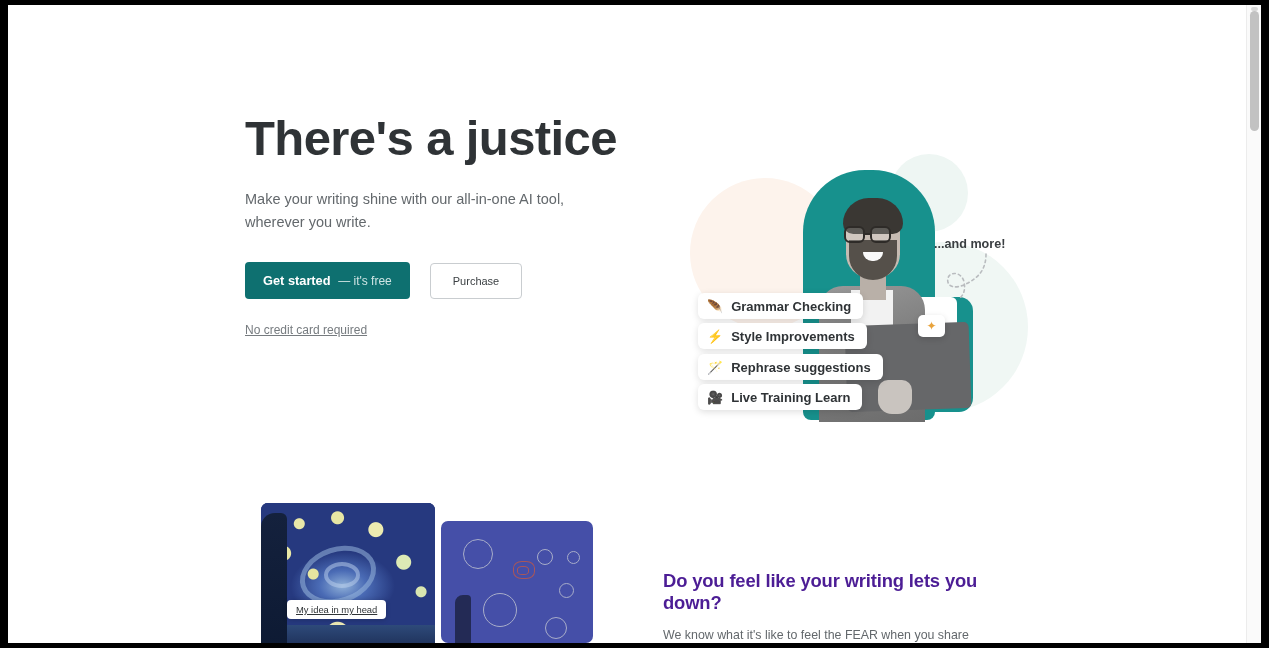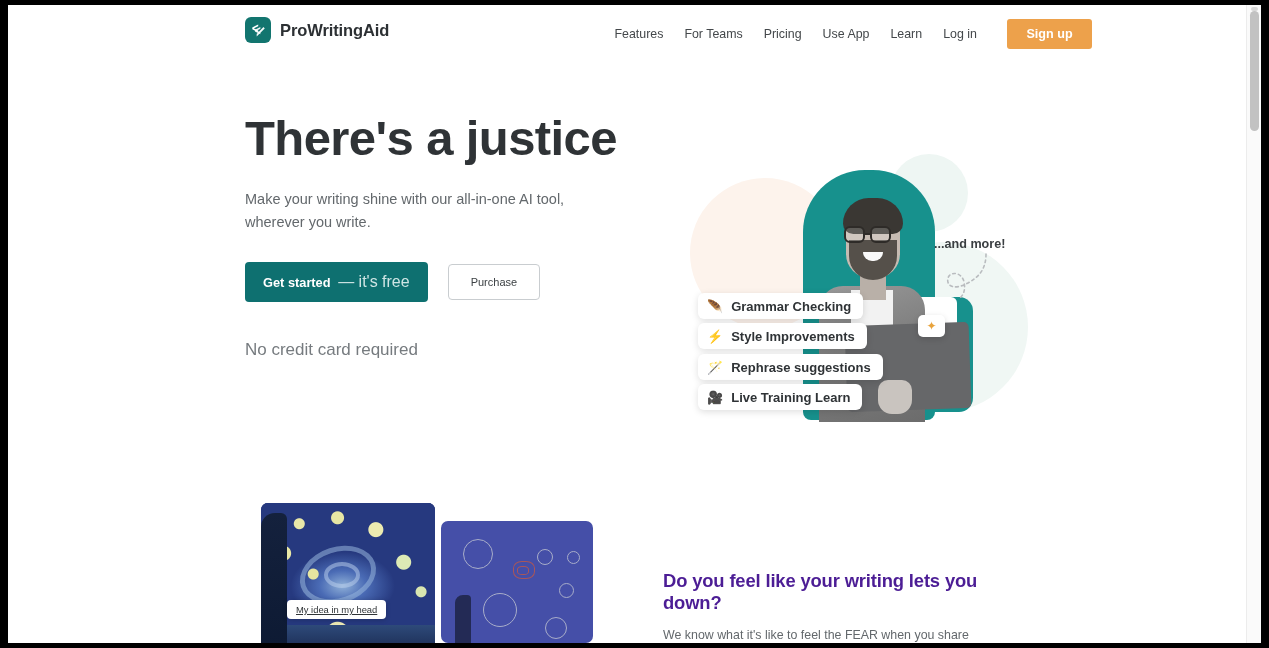--- a/index.html
+++ b/index.html
@@ -160,35 +160,36 @@
     color: #ffffff;
     border: none;
     border-radius: 4px;
     padding: 11px 18px;
     font-size: 12.8px;
     cursor: pointer;
     font-family: "Liberation Sans", sans-serif;
     white-space: nowrap;
   }
   .btn-primary .lbl { font-weight: bold; }
-  .btn-primary .sfx { font-weight: normal; color: #cfe5e4; margin-left: 4px; font-size: 16px; }
+  .btn-primary .sfx { font-weight: normal; color: #cfe5e4; margin-left: 4px; font-size: 12px; }
   .btn-outline {
     background: #ffffff;
     color: #3c4144;
     border: 1px solid #c9cdd0;
     border-radius: 4px;
     padding: 11px 22px;
     font-size: 11px;
     cursor: pointer;
     font-family: "Liberation Sans", sans-serif;
   }
   .hero-note {
-    margin-top: 38px;
-    font-size: 17px;
+    margin-top: 24px;
+    font-size: 12px;
     color: #767b7f;
+    text-decoration: underline;
   }
 
   
   .hero-art {
     position: absolute;
     left: 660px; top: 30px;
     width: 400px; height: 360px;
   }
   .art-blob-peach {
     position: absolute;
@@ -489,43 +490,20 @@
   }
 </style>
 </head>
 <body>
 
 <div class="frame">
   <div class="viewport">
 
     <div class="page">
 
-      <header class="site-header">
-
-        <div class="brand">
-          <span class="brand-mark">
-            <svg width="17" height="17" viewBox="0 0 24 24" aria-hidden="true">
-              <path d="M3.2 7.6 L11.6 3.4 L11.6 6.0 L5.6 9.0 L11.6 12.0 L11.6 14.6 L3.2 10.4 Z" fill="#ffffff"></path>
-              <path d="M7.0 11.0 L14.6 7.2 L14.6 9.6 L9.4 12.2 L14.6 14.8 L14.6 17.2 L7.0 13.4 Z" fill="#ffffff" opacity="0.92"></path>
-              <path d="M9.4 20.6 L20.8 9.0 L19.0 7.2 L9.4 16.8 L9.4 20.6 Z" fill="#ffffff" opacity="0.95"></path>
-            </svg>
-          </span>
-          <span class="brand-name">ProWritingAid</span>
-        </div>
-
-        <nav class="main-nav">
-          <a class="nav-link" href="#">Features</a>
-          <a class="nav-link" href="#">For Teams</a>
-          <a class="nav-link" href="#">Pricing</a>
-          <a class="nav-link" href="#">Use App</a>
-          <a class="nav-link" href="#">Learn</a>
-          <a class="nav-link" href="#">Log in</a>
-          <button class="nav-cta">Sign up</button>
-        </nav>
-      </header>
 
       <section class="hero">
 
         <div class="hero-copy">
           <h1 class="hero-title">
             <span>There's a justice</span><br>
           </h1>
           <p class="hero-sub">Make your writing shine with our all-in-one AI tool, wherever you write.</p>
 
           <div class="hero-actions">

